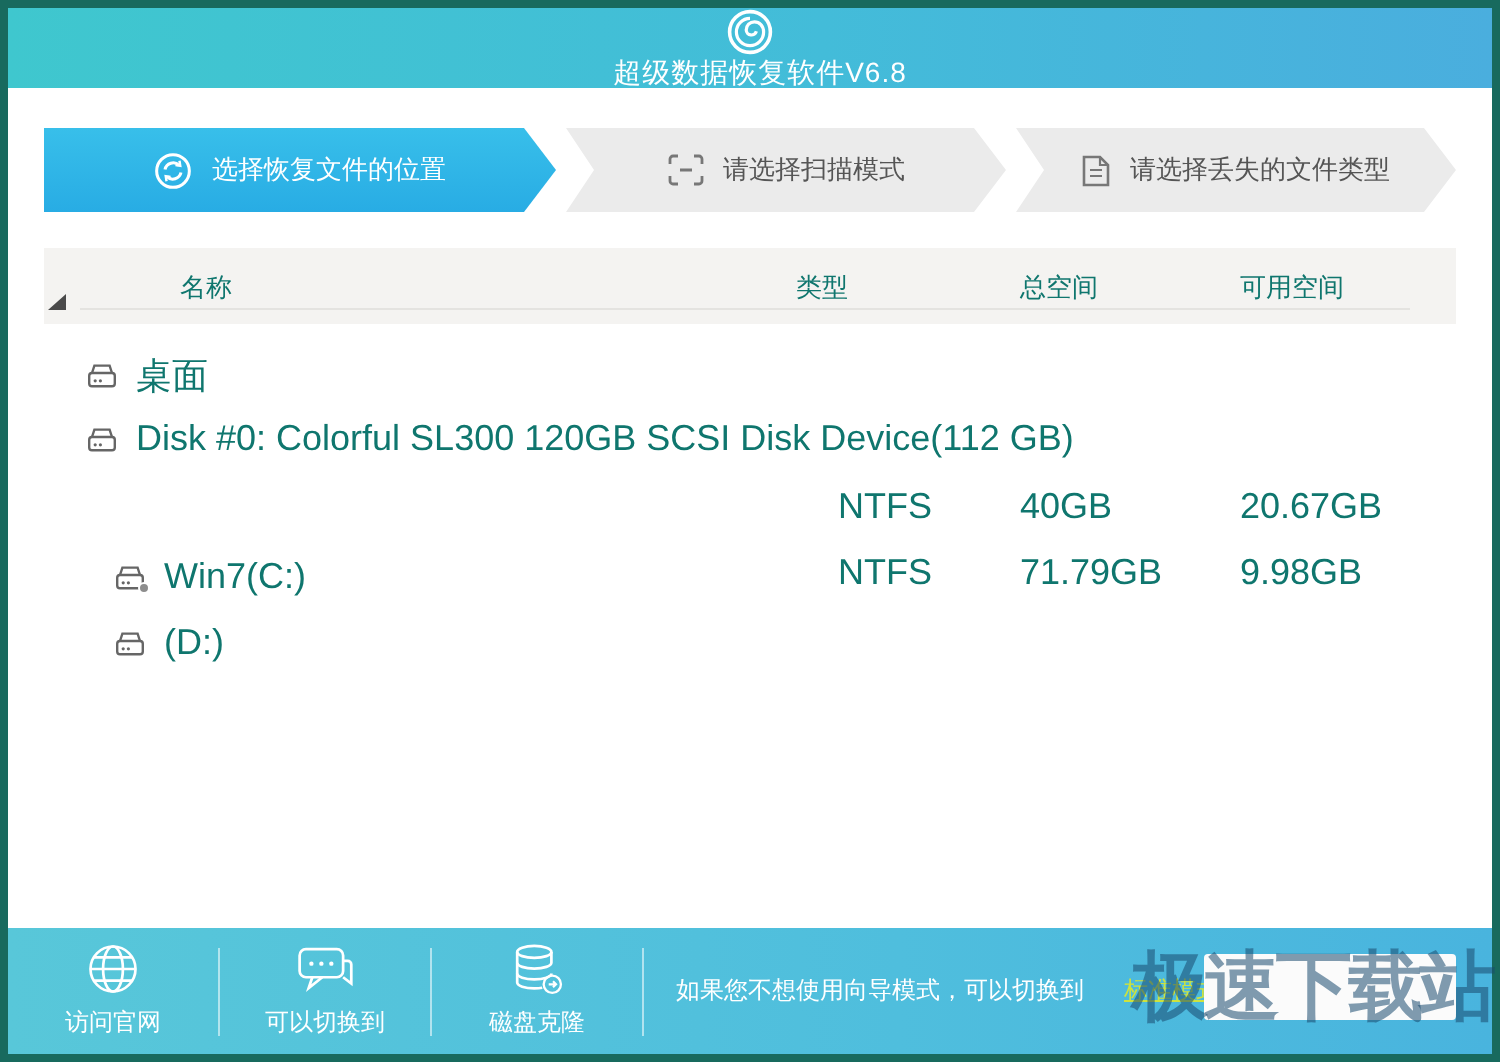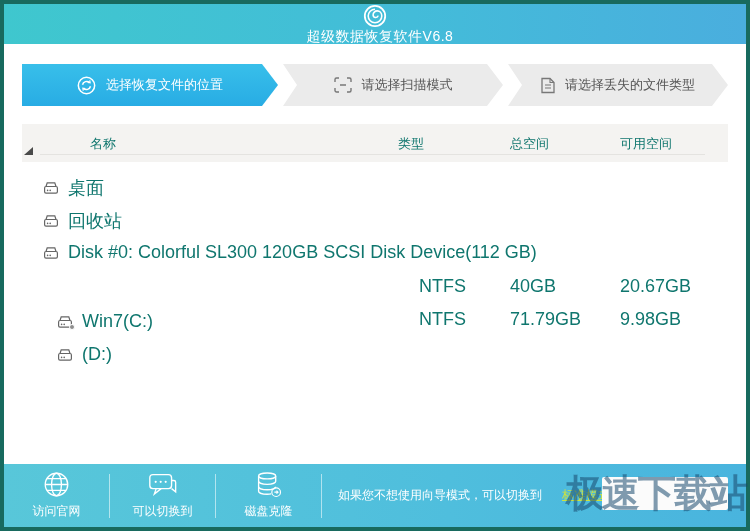--- a/index.html
+++ b/index.html
@@ -174,33 +174,20 @@
             <path d="M3 5.5 L4.2 1.8 h7.6 L13 5.5"></path>
             <rect x="1.6" y="5.5" width="12.8" height="6.6" rx="1.4"></rect>
             <circle cx="4.6" cy="9.4" r="0.8" fill="#666" stroke="none"></circle>
             <circle cx="7.2" cy="9.4" r="0.8" fill="#666" stroke="none"></circle>
           </svg>
         </span>
         <span>桌面</span>
       </span>
     </div>
 
-    <div class="row">
-      <span class="name">
-        <span class="drive-ic">
-          <svg viewBox="0 0 16 14" width="16" height="14" fill="none" stroke="#666" stroke-width="1.2">
-            <path d="M3 5.5 L4.2 1.8 h7.6 L13 5.5"></path>
-            <rect x="1.6" y="5.5" width="12.8" height="6.6" rx="1.4"></rect>
-            <circle cx="4.6" cy="9.4" r="0.8" fill="#666" stroke="none"></circle>
-            <circle cx="7.2" cy="9.4" r="0.8" fill="#666" stroke="none"></circle>
-          </svg>
-        </span>
-        <span>回收站</span>
-      </span>
-    </div>
 
     <div class="row">
       <span class="name">
         <span class="drive-ic">
           <svg viewBox="0 0 16 14" width="16" height="14" fill="none" stroke="#666" stroke-width="1.2">
             <path d="M3 5.5 L4.2 1.8 h7.6 L13 5.5"></path>
             <rect x="1.6" y="5.5" width="12.8" height="6.6" rx="1.4"></rect>
             <circle cx="4.6" cy="9.4" r="0.8" fill="#666" stroke="none"></circle>
             <circle cx="7.2" cy="9.4" r="0.8" fill="#666" stroke="none"></circle>
           </svg>

